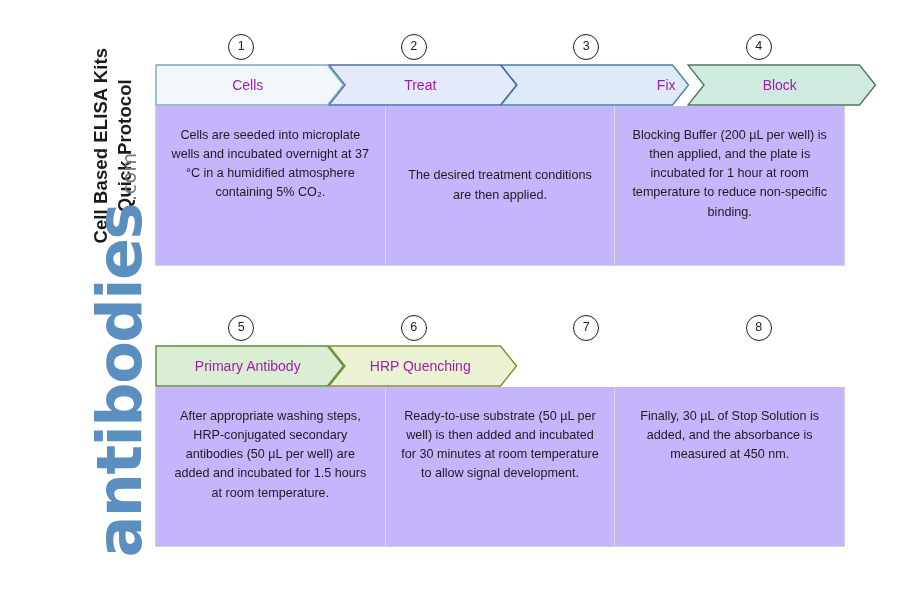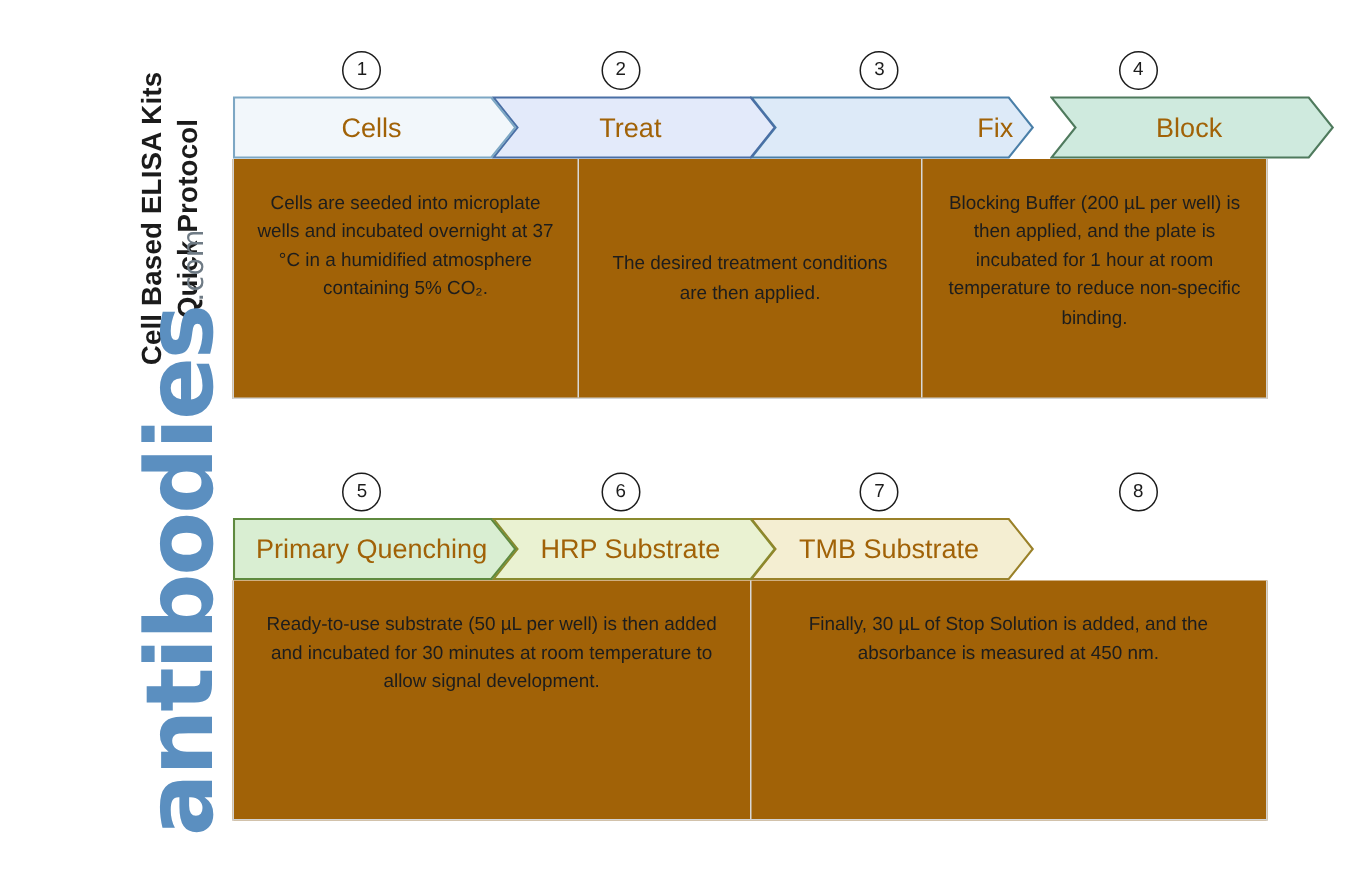--- a/index.html
+++ b/index.html
@@ -77,34 +77,34 @@
     text-align: center;
   }
 
   .chevrons { position: relative; height: 42px; }
   .chev {
     position: absolute;
     top: 0; height: 42px;
     display: flex;
     align-items: center;
     justify-content: center;
-    font-size: 18px;
-    color: #a16207;
+    font-size: 14px;
+    color: #a21caf;
     padding-left: 10px;
     padding-right: 14px;
   }
   .chev span { position: relative; z-index: 2; }
 
   .cards {
     position: relative;
     display: flex;
     border: 1px solid #d3d3d3;
     border-top: none;
     height: 160px;
-    background: #a16207;
+    background: #c4b5fd;
   }
   .card {
     flex: 1 1 0;
     border-right: 1px solid #d8d8d8;
     display: flex;
     align-items: flex-start;
     justify-content: center;
     padding: 20px 13px 10px;
     text-align: center;
     font-size: 12.6px;
@@ -147,21 +147,21 @@
             <path d="M1,1 L172.5,1 L188.5,21 L172.5,41 L1,41 L17,21 Z" fill="#e3eafa" stroke="#4a6fa5" stroke-width="1.4" stroke-linejoin="miter"></path>
           </svg>
           <span>Treat</span>
         </div>
         <div class="chev" style="left: 345px; width: 189.5px; z-index: 8; justify-content: flex-end;">
           <svg width="189.5" height="42" viewBox="0 0 189.5 42" style="position: absolute; left: 0px; top: 0px; z-index: 1;">
             <path d="M1,1 L172.5,1 L188.5,21 L172.5,41 L1,41 L17,21 Z" fill="#ddeaf8" stroke="#4a7fa8" stroke-width="1.4" stroke-linejoin="miter"></path>
           </svg>
           <span>Fix</span>
         </div>
-        <div class="chev" style="left: 545px; width: 189.5px; z-index: 7;">
+        <div class="chev" style="left: 532px; width: 189.5px; z-index: 7;">
           <svg width="189.5" height="42" viewBox="0 0 189.5 42" style="position: absolute; left: 0px; top: 0px; z-index: 1;">
             <path d="M1,1 L172.5,1 L188.5,21 L172.5,41 L1,41 L17,21 Z" fill="#cfeade" stroke="#4f7a5d" stroke-width="1.4" stroke-linejoin="miter"></path>
           </svg>
           <span>Block</span>
         </div>
       </div>
     <div class="cards">
         <div class="card">
           <div>Cells are seeded into microplate wells and incubated overnight at 37 °C in a humidified atmosphere containing 5% CO₂.</div>
         </div>
@@ -179,37 +179,34 @@
         <div class="badge" style="left: 86.25px;">5</div>
         <div class="badge" style="left: 258.75px;">6</div>
         <div class="badge" style="left: 431.25px;">7</div>
         <div class="badge" style="left: 603.75px;">8</div>
       </div>
     <div class="chevrons">
         <div class="chev" style="left: 0px; width: 189.5px; z-index: 10;">
           <svg width="189.5" height="42" viewBox="0 0 189.5 42" style="position: absolute; left: 0px; top: 0px; z-index: 1;">
             <path d="M1,1 L172.5,1 L188.5,21 L172.5,41 L1,41 Z" fill="#d9eed2" stroke="#5f8a3f" stroke-width="1.4" stroke-linejoin="miter"></path>
           </svg>
-          <span>Primary Quenching</span>
+          <span>Primary Antibody</span>
         </div>
         <div class="chev" style="left: 172.5px; width: 189.5px; z-index: 9;">
           <svg width="189.5" height="42" viewBox="0 0 189.5 42" style="position: absolute; left: 0px; top: 0px; z-index: 1;">
             <path d="M1,1 L172.5,1 L188.5,21 L172.5,41 L1,41 L17,21 Z" fill="#eaf2d2" stroke="#8a8a2e" stroke-width="1.4" stroke-linejoin="miter"></path>
           </svg>
-          <span>HRP Substrate</span>
-        </div>
-        <div class="chev" style="left: 345px; width: 189.5px; z-index: 8;">
-          <svg width="189.5" height="42" viewBox="0 0 189.5 42" style="position: absolute; left: 0px; top: 0px; z-index: 1;">
-            <path d="M1,1 L172.5,1 L188.5,21 L172.5,41 L1,41 L17,21 Z" fill="#f4eed2" stroke="#9a8129" stroke-width="1.4" stroke-linejoin="miter"></path>
-          </svg>
-          <span>TMB Substrate</span>
+          <span>HRP Quenching</span>
         </div>
       </div>
     <div class="cards">
         <div class="card">
+          <div>After appropriate washing steps, HRP-conjugated secondary antibodies (50 µL per well) are added and incubated for 1.5 hours at room temperature.</div>
+        </div>
+        <div class="card">
           <div>Ready-to-use substrate (50 µL per well) is then added and incubated for 30 minutes at room temperature to allow signal development.</div>
         </div>
         <div class="card">
           <div>Finally, 30 µL of Stop Solution is added, and the absorbance is measured at 450 nm.</div>
         </div>
       </div>
   </div>
 
 </div>
 

